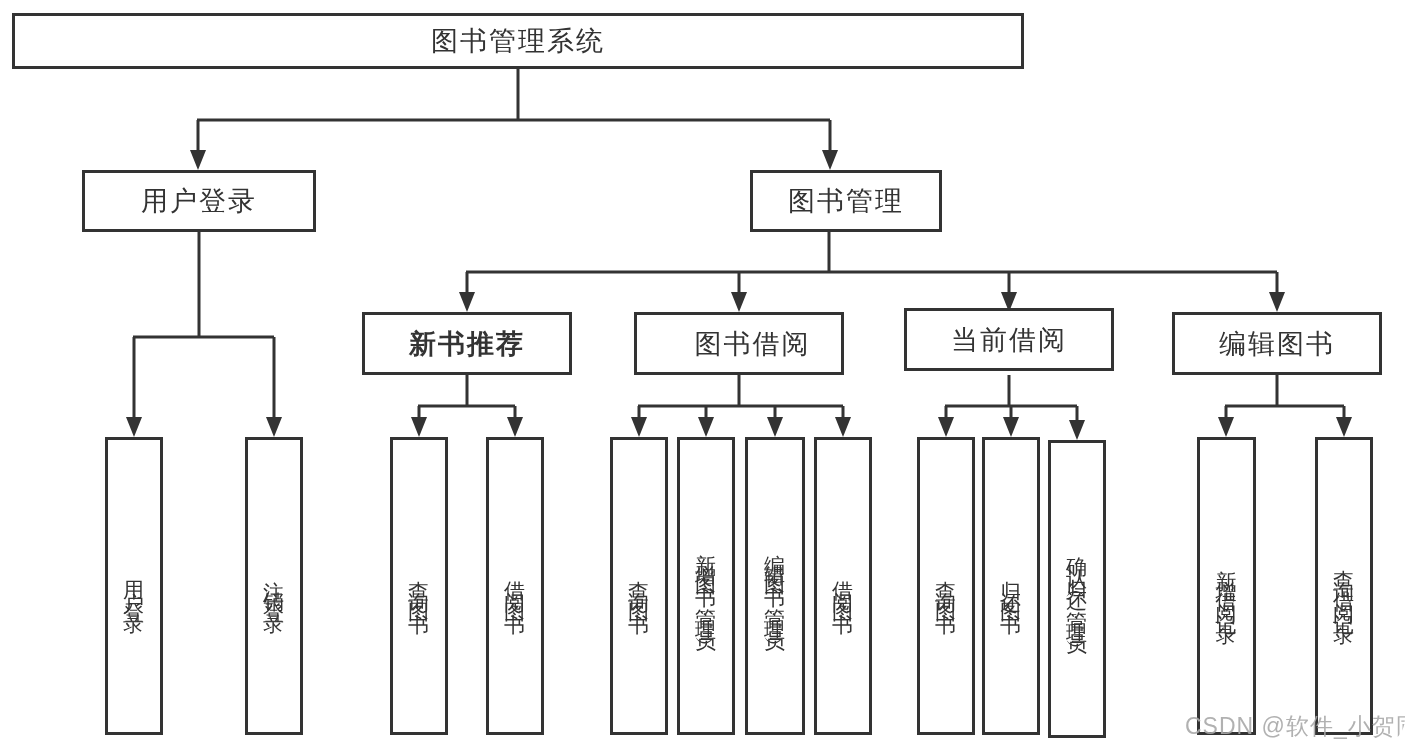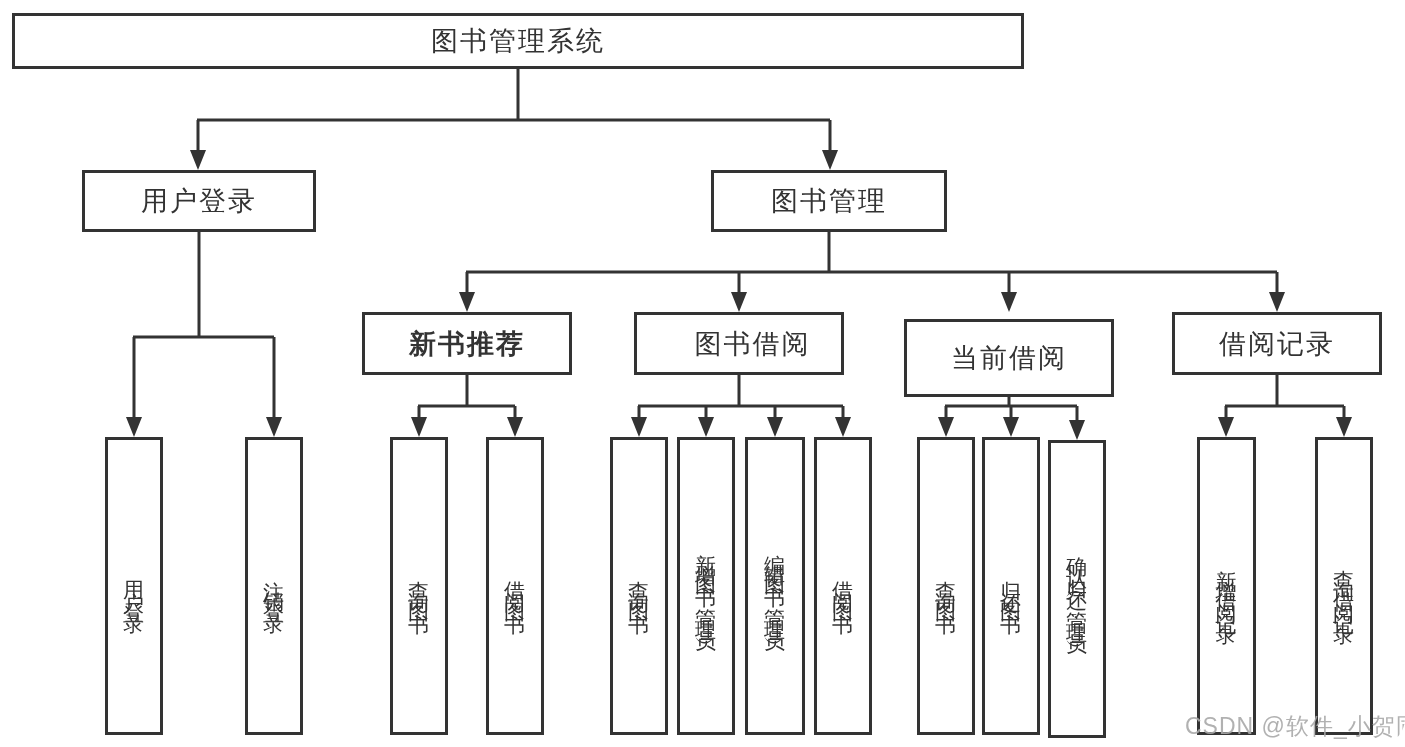--- a/index.html
+++ b/index.html
@@ -107,26 +107,26 @@
     <g>
       <path d="M1277 375 V406 M1225 406 H1344 M1226 406 V419 M1344 406 V419"></path>
       <polygon fill="#333333" stroke="none" points="1218,417 1234,417 1226,437"></polygon>
       <polygon fill="#333333" stroke="none" points="1336,417 1352,417 1344,437"></polygon>
     </g>
   </svg>
 
   <div class="box h" style="left:12px; top:13px; width:1012px; height:56px;">图书管理系统</div>
 
   <div class="box h" style="left:82px; top:170px; width:234px; height:62px;">用户登录</div>
-  <div class="box h" style="left:711px; top:170px; width:236px; height:62px;">图书管理</div>
+  <div class="box h" style="left:750px; top:170px; width:192px; height:62px;">图书管理</div>
 
   <div class="box h" style="left:362px; top:312px; width:210px; height:63px;font-weight:bold;">新书推荐</div>
   <div class="box h" style="left:634px; top:312px; width:210px; height:63px;padding-left:27px;">图书借阅</div>
-  <div class="box h" style="left:904px; top:319px; width:210px; height:78px;">当前借阅</div>
-  <div class="box h" style="left:1172px; top:312px; width:210px; height:63px;">借阅记录</div>
+  <div class="box h" style="left:904px; top:308px; width:210px; height:63px;">当前借阅</div>
+  <div class="box h" style="left:1172px; top:312px; width:210px; height:63px;">编辑图书</div>
 
   <div class="box v" style="left:105px; top:437px; width:58px; height:298px;">用户登录</div>
   <div class="box v" style="left:245px; top:437px; width:58px; height:298px;">注销登录</div>
 
   <div class="box v" style="left:390px; top:437px; width:58px; height:298px;">查询图书</div>
   <div class="box v" style="left:486px; top:437px; width:58px; height:298px;">借阅图书</div>
 
   <div class="box v" style="left:610px; top:437px; width:58px; height:298px;">查询图书</div>
   <div class="box v" style="left:677px; top:437px; width:58px; height:298px;">新增图书（管理员）</div>
   <div class="box v" style="left:745px; top:437px; width:60px; height:298px;">编辑图书（管理员）</div>

